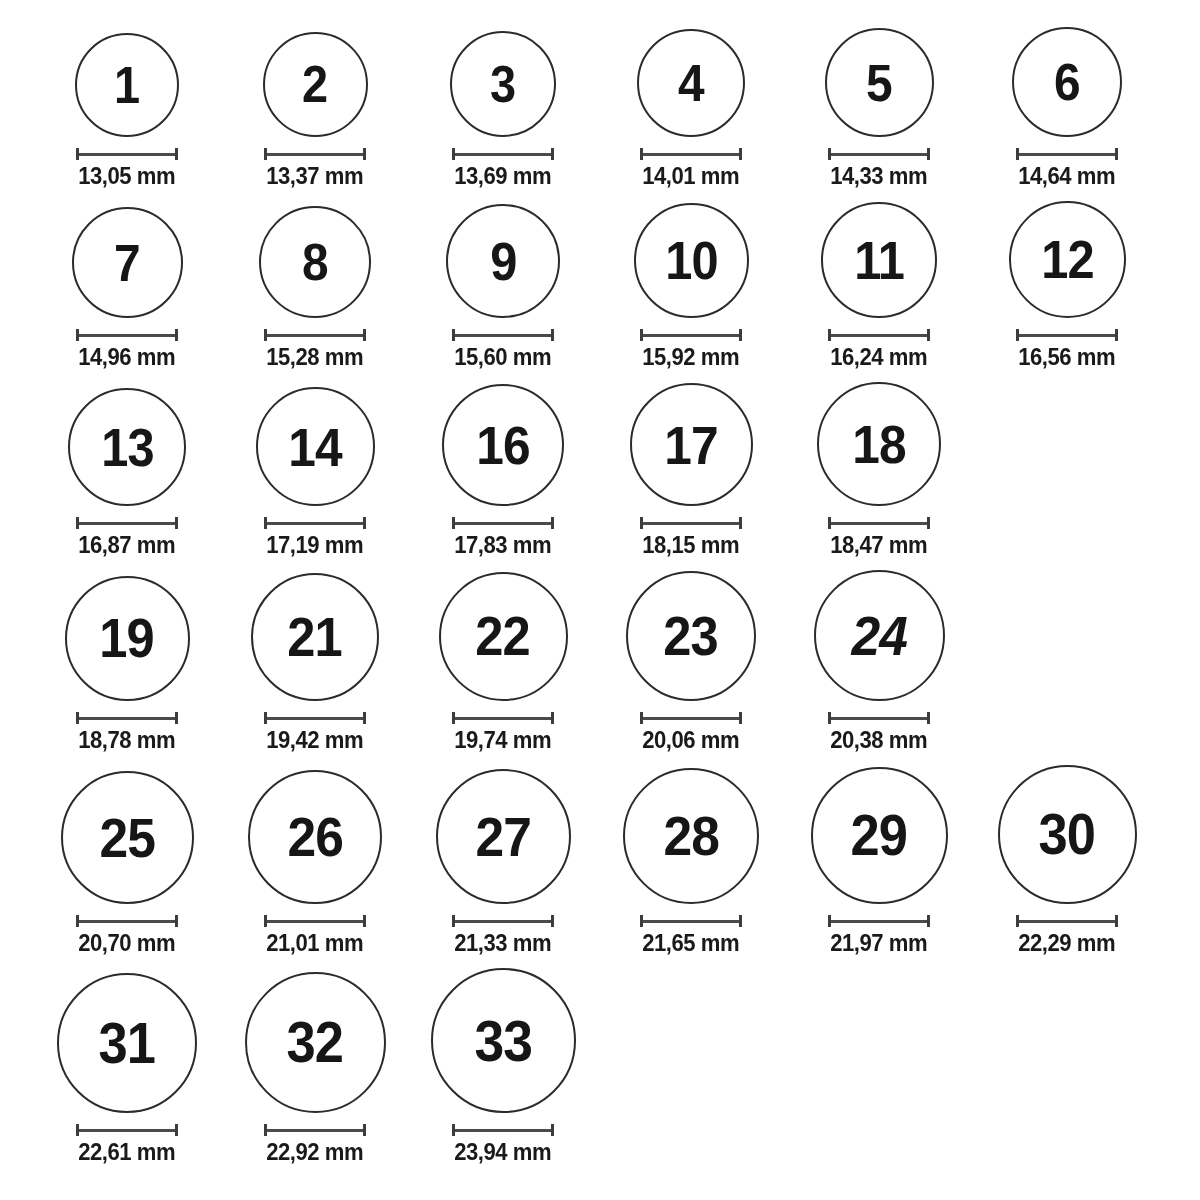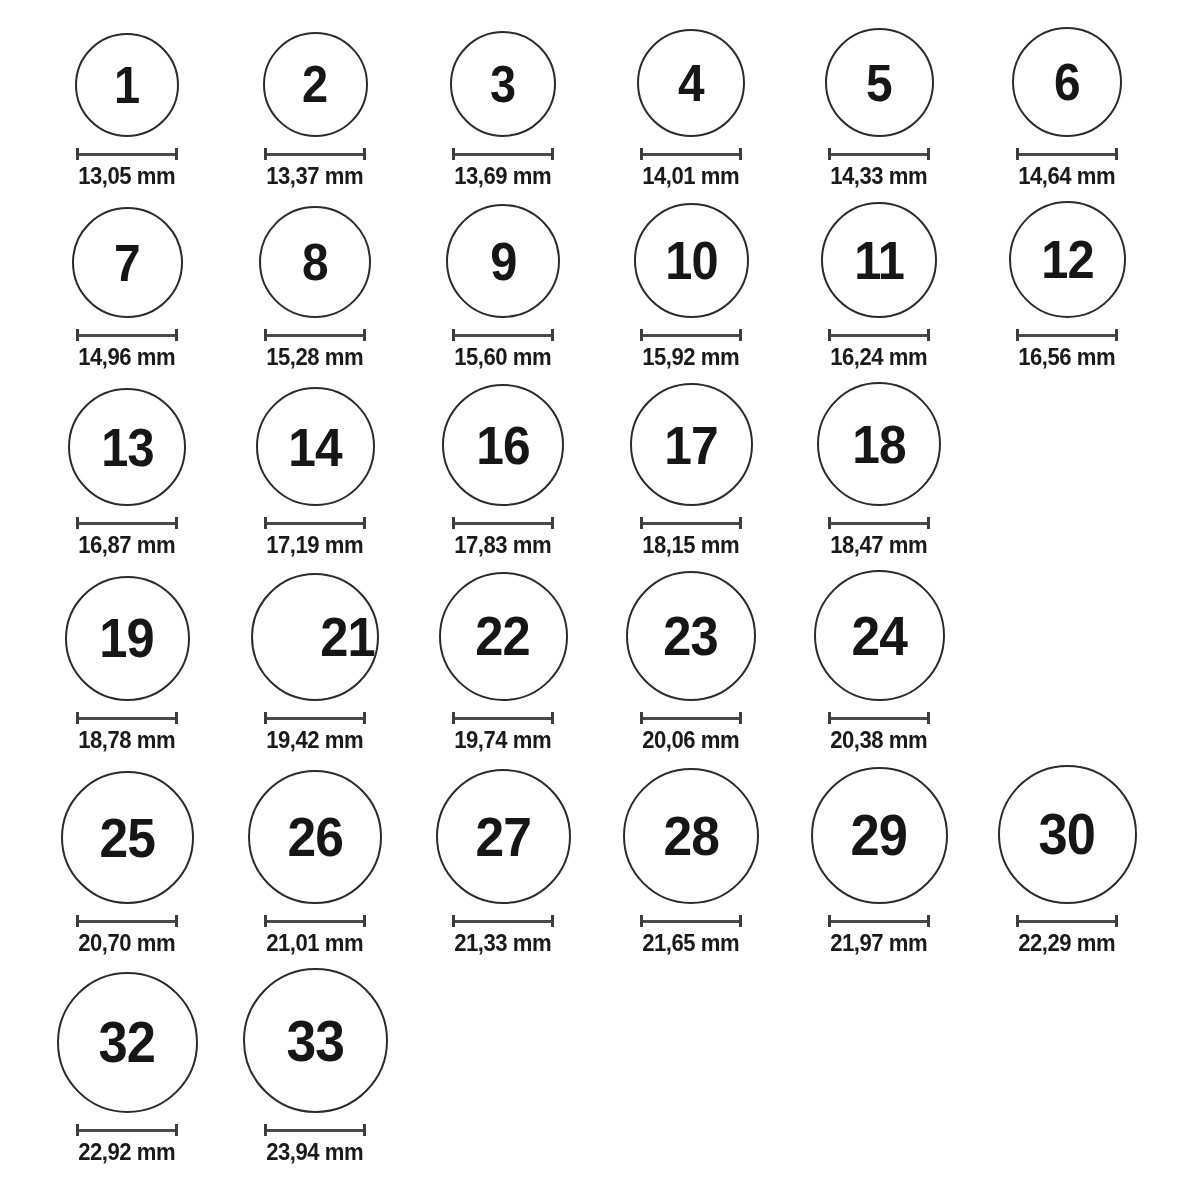--- a/index.html
+++ b/index.html
@@ -209,42 +209,42 @@
     </div>
     <div class="size-row">
       <div class="size-cell">
         <div class="size-circle" style="width: 125px; height: 125px; border-color: rgb(43, 43, 43);">
           <span class="size-number" style="font-size: 55px;">19</span>
         </div>
         <div class="measure-line"></div>
         <span class="diameter-label" style="color: rgb(26, 26, 26);">18,78 mm</span>
       </div>
       <div class="size-cell">
-        <div class="size-circle" style="width: 128px; height: 128px; border-color: rgb(43, 43, 43); justify-content: flex-end;">
+        <div class="size-circle" style="width: 128px; height: 128px; border-color: rgb(43, 43, 43);">
           <span class="size-number" style="font-size: 55px;">21</span>
         </div>
         <div class="measure-line"></div>
         <span class="diameter-label" style="color: rgb(26, 26, 26);">19,42 mm</span>
       </div>
       <div class="size-cell">
         <div class="size-circle" style="width: 129px; height: 129px; border-color: rgb(43, 43, 43);">
           <span class="size-number" style="font-size: 55px;">22</span>
         </div>
         <div class="measure-line"></div>
         <span class="diameter-label" style="color: rgb(26, 26, 26);">19,74 mm</span>
       </div>
       <div class="size-cell">
         <div class="size-circle" style="width: 130px; height: 130px; border-color: rgb(43, 43, 43);">
           <span class="size-number" style="font-size: 55px;">23</span>
         </div>
         <div class="measure-line"></div>
         <span class="diameter-label" style="color: rgb(26, 26, 26);">20,06 mm</span>
       </div>
       <div class="size-cell">
-        <div class="size-circle" style="width: 131px; height: 131px; border-color: rgb(43, 43, 43);">
+        <div class="size-circle" style="width: 131px; height: 131px; border-color: rgb(43, 43, 43); font-style: italic;">
           <span class="size-number" style="font-size: 56px;">24</span>
         </div>
         <div class="measure-line"></div>
         <span class="diameter-label" style="color: rgb(26, 26, 26);">20,38 mm</span>
       </div>
     </div>
     <div class="size-row">
       <div class="size-cell">
         <div class="size-circle" style="width: 133px; height: 133px; border-color: rgb(43, 43, 43);">
           <span class="size-number" style="font-size: 56px;">25</span>
@@ -282,20 +282,27 @@
       </div>
       <div class="size-cell">
         <div class="size-circle" style="width: 139px; height: 139px; border-color: rgb(43, 43, 43);">
           <span class="size-number" style="font-size: 57px;">30</span>
         </div>
         <div class="measure-line"></div>
         <span class="diameter-label" style="color: rgb(26, 26, 26);">22,29 mm</span>
       </div>
     </div>
     <div class="size-row">
+      <div class="size-cell">
+        <div class="size-circle" style="width: 140px; height: 140px; border-color: rgb(43, 43, 43);">
+          <span class="size-number" style="font-size: 57px;">31</span>
+        </div>
+        <div class="measure-line"></div>
+        <span class="diameter-label" style="color: rgb(26, 26, 26);">22,61 mm</span>
+      </div>
       <div class="size-cell">
         <div class="size-circle" style="width: 141px; height: 141px; border-color: rgb(43, 43, 43);">
           <span class="size-number" style="font-size: 57px;">32</span>
         </div>
         <div class="measure-line"></div>
         <span class="diameter-label" style="color: rgb(26, 26, 26);">22,92 mm</span>
       </div>
       <div class="size-cell">
         <div class="size-circle" style="width: 145px; height: 145px; border-color: rgb(43, 43, 43);">
           <span class="size-number" style="font-size: 58px;">33</span>

